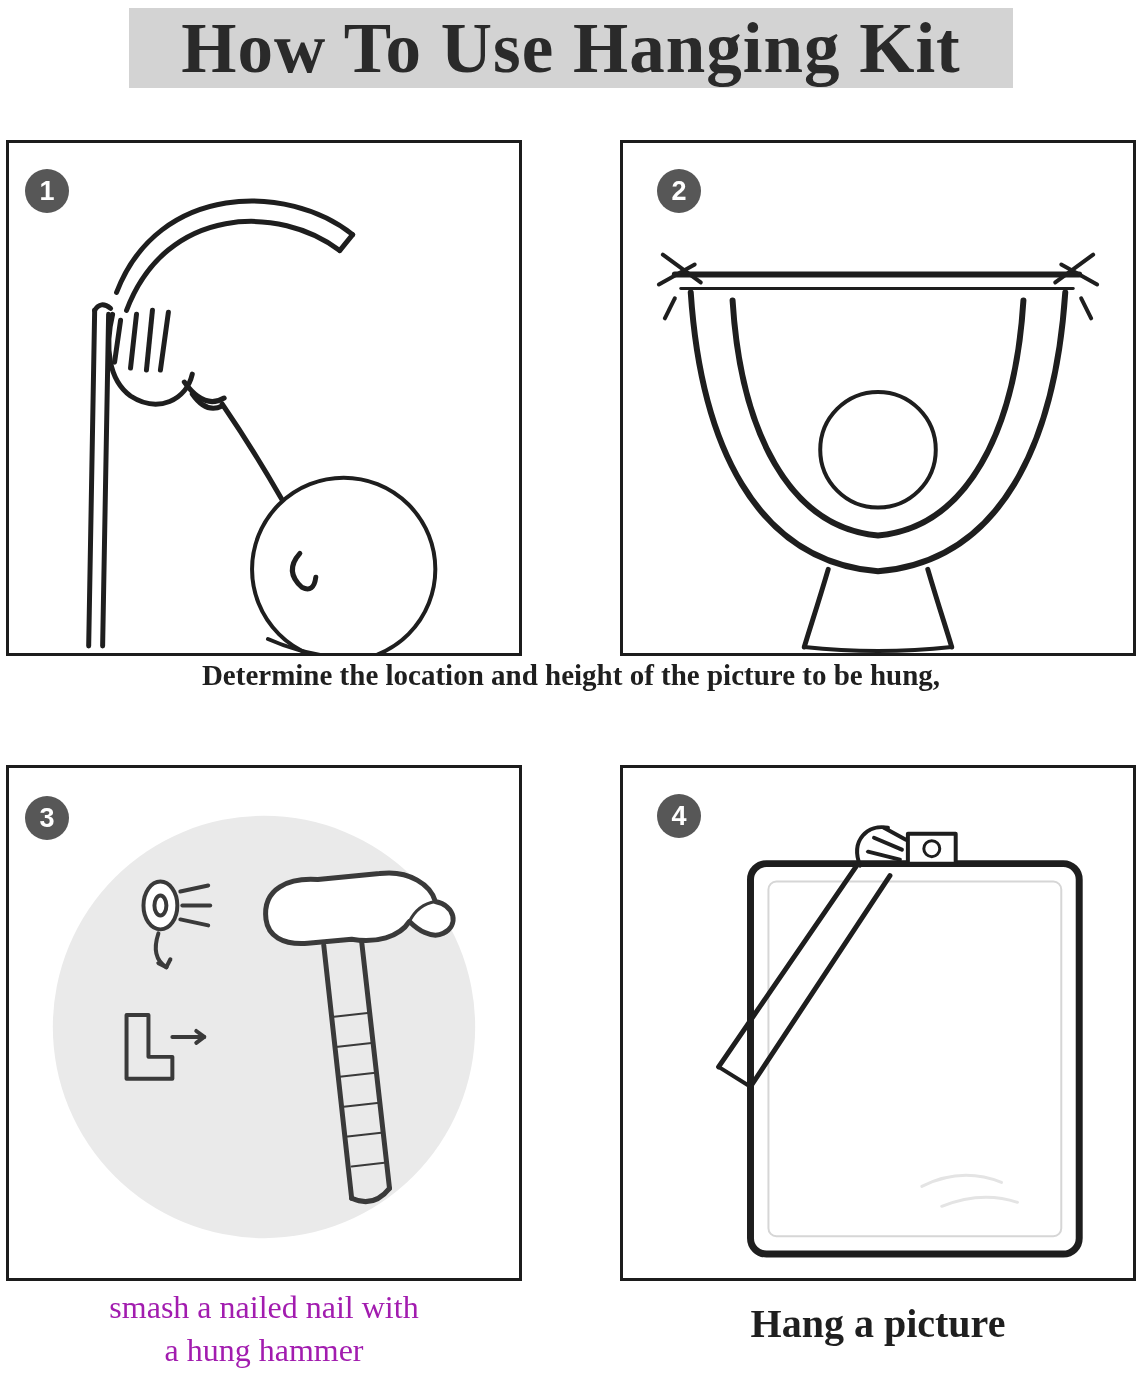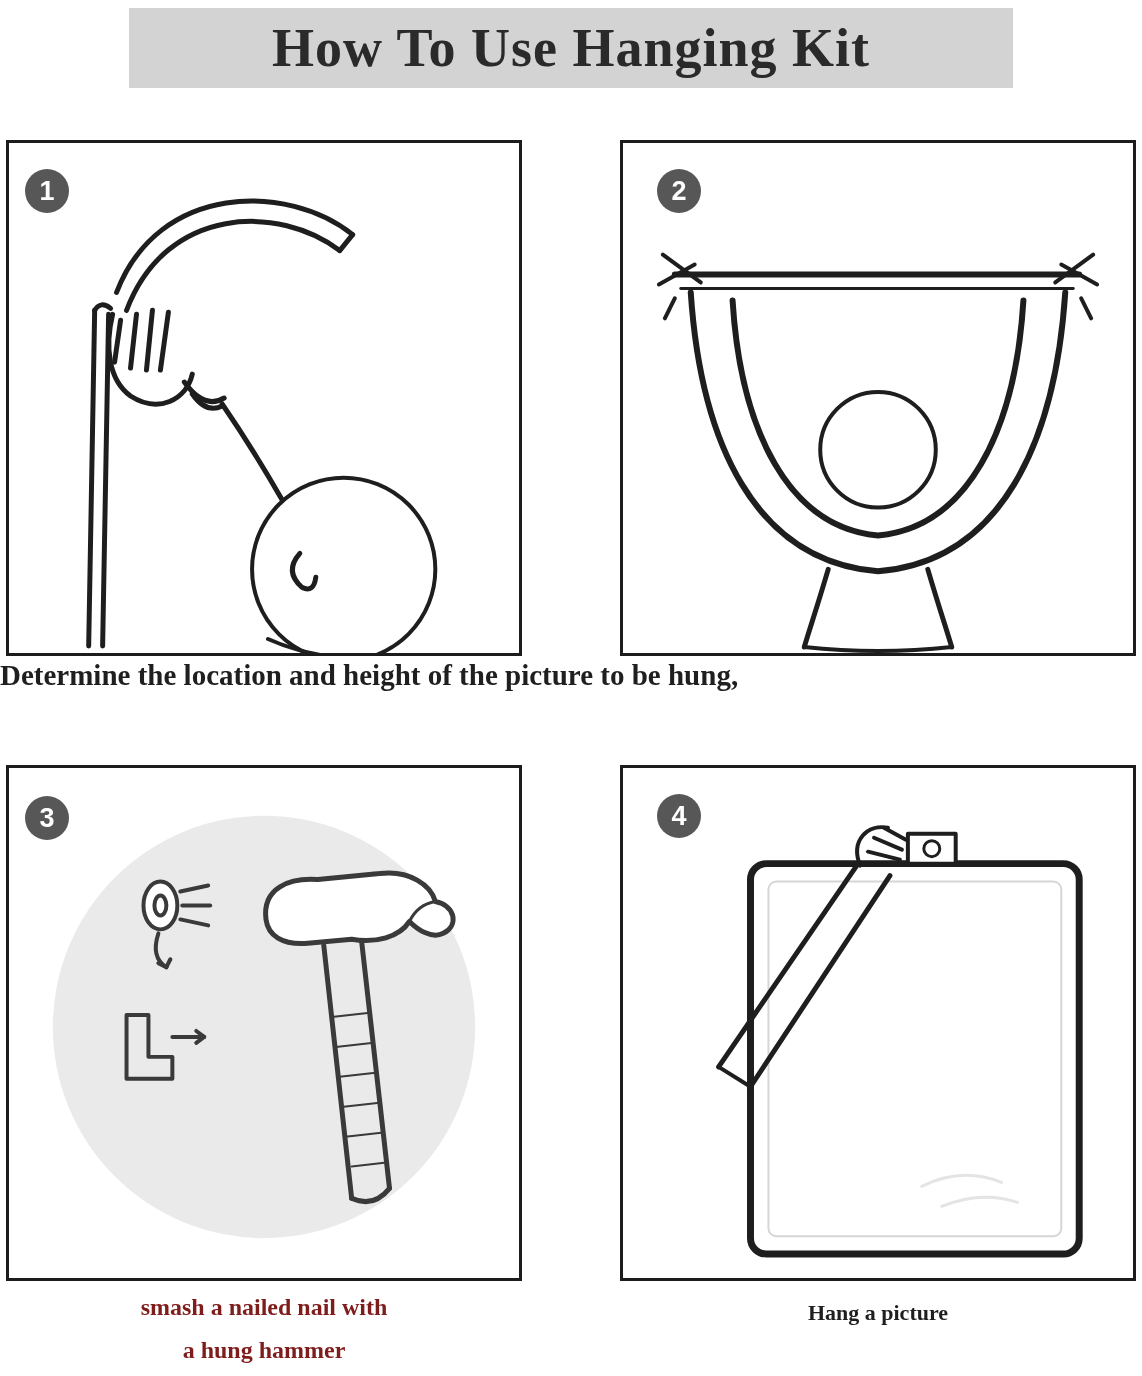--- a/index.html
+++ b/index.html
@@ -1,46 +1,46 @@
 <!DOCTYPE html>
 <html><head>
 <meta charset="utf-8">
 <style>
   html,body{margin:0;padding:0;background:#fff;}
   .page{position:relative;width:1142px;height:1376px;background:#ffffff;overflow:hidden;
         font-family:"Liberation Serif", serif;color:#1f1f1f;}
 
   .title-bar{position:absolute;left:129px;top:8px;width:884px;height:80px;background:#d3d3d3;
              display:flex;align-items:center;justify-content:center;}
-  .title-text{margin:17px;font-size:54px;font-weight:700;color:#2a2a2a;letter-spacing:1px;
+  .title-text{margin:17px;font-size:71px;font-weight:700;color:#2a2a2a;letter-spacing:1px;
               font-family:"Liberation Serif", serif;}
 
   .panel{position:absolute;width:516px;height:516px;border:3px solid #1c1c1c;background:#fff;
          box-sizing:border-box;}
   #panel1{left:6px;top:140px;}
   #panel2{left:620px;top:140px;}
   #panel3{left:6px;top:765px;}
   #panel4{left:620px;top:765px;}
 
   .badge{position:absolute;width:44px;height:44px;border-radius:50%;background:#575757;color:#fff;
          display:flex;align-items:center;justify-content:center;z-index:2;
          font-family:"Liberation Sans", sans-serif;font-weight:700;font-size:27px;}
   .b1{left:16px;top:26px;}
   .b2{left:34px;top:26px;}
   .b3{left:16px;top:28px;}
   .b4{left:34px;top:26px;}
 
   svg.illus{position:absolute;left:0;top:0;width:100%;height:100%;}
 
-  .caption-mid{position:absolute;left:0;top:656px;width:1142px;text-align:left;
+  .caption-mid{position:absolute;left:0;top:656px;width:1142px;text-align:center;
                font-size:29px;font-weight:700;line-height:39px;color:#1f1f1f;}
   .caption-left{position:absolute;left:6px;top:1286px;width:516px;text-align:center;
-                font-size:24px;font-weight:700;line-height:43px;color:#7f1d1d;}
+                font-size:32px;font-weight:400;line-height:43px;color:#a21caf;}
   .caption-right{position:absolute;left:620px;top:1300px;width:516px;text-align:center;
-                 font-size:22px;font-weight:700;color:#1f1f1f;}
+                 font-size:40px;font-weight:700;color:#1f1f1f;}
 </style>
 </head>
 <body>
 
 <div class="page">
 
   <div class="title-bar">
     <h1 class="title-text">How To Use Hanging Kit</h1>
   </div>
 

